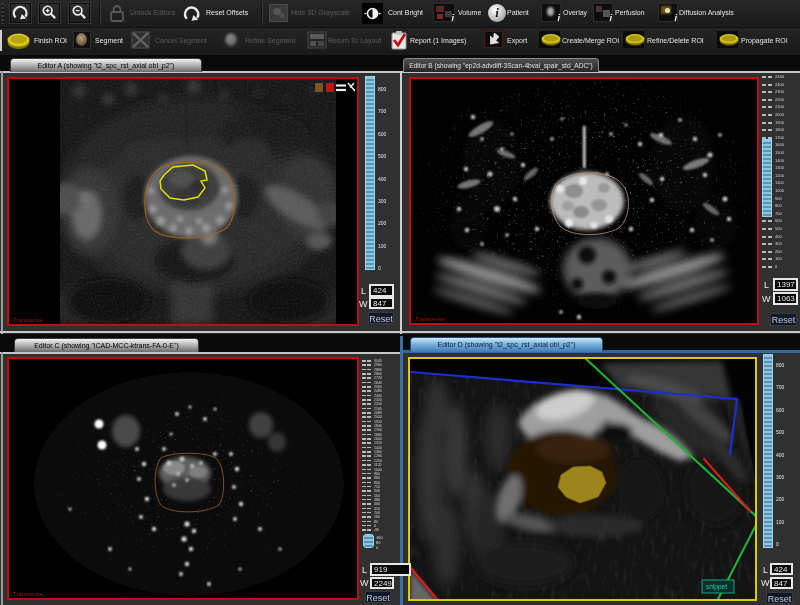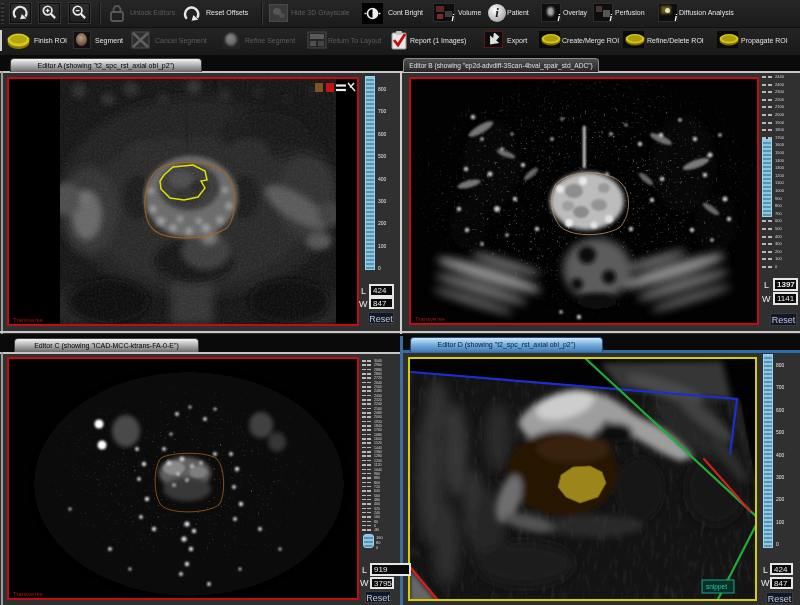--- a/index.html
+++ b/index.html
@@ -576,29 +576,29 @@
   <div id="cbarC"></div>
   <div id="cbarD"></div>
 
   <div class="abs lwlab" style="left:361px;top:286px;">L</div>
   <div class="abs lwbox" style="left:369px;top:284px;width:25px;height:13px;">424</div>
   <div class="abs lwlab" style="left:359px;top:299px;">W</div>
   <div class="abs lwbox" style="left:369px;top:297px;width:25px;height:12px;">847</div>
   <div class="abs reset" style="left:368px;top:312px;width:26px;height:12px;">Reset</div>
 
   <div class="abs lwlab" style="left:764px;top:280px;">L</div>
-  <div class="abs lwbox" style="left:773px;top:278px;width:25px;height:13px;font-weight:bold;">1397</div>
+  <div class="abs lwbox" style="left:773px;top:278px;width:25px;height:13px;">1397</div>
   <div class="abs lwlab" style="left:762px;top:294px;">W</div>
-  <div class="abs lwbox" style="left:773px;top:292px;width:25px;height:13px;">1141</div>
+  <div class="abs lwbox" style="left:773px;top:292px;width:25px;height:13px;">1063</div>
   <div class="abs reset" style="left:770px;top:313px;width:27px;height:13px;">Reset</div>
 
   <div class="abs lwlab" style="left:362px;top:565px;">L</div>
   <div class="abs lwbox" style="left:370px;top:563px;width:41px;height:13px;">919</div>
   <div class="abs lwlab" style="left:360px;top:578px;">W</div>
-  <div class="abs lwbox" style="left:370px;top:577px;width:24px;height:12px;">3795</div>
+  <div class="abs lwbox" style="left:370px;top:577px;width:24px;height:12px;">2249</div>
   <div class="abs reset" style="left:365px;top:591px;width:26px;height:12px;">Reset</div>
 
   <div class="abs lwlab" style="left:763px;top:565px;">L</div>
   <div class="abs lwbox" style="left:770px;top:563px;width:23px;height:12px;">424</div>
   <div class="abs lwlab" style="left:761px;top:578px;">W</div>
   <div class="abs lwbox" style="left:770px;top:577px;width:23px;height:12px;">847</div>
   <div class="abs reset" style="left:766px;top:592px;width:27px;height:12px;">Reset</div>
 <div class="abs cbar" style="left: 365px; top: 76px; height: 194px;"></div>
     <div class="abs clab" style="left: 378px; top: 87px;">800</div>
     <div class="abs clab" style="left: 378px; top: 109.4px;">700</div>

